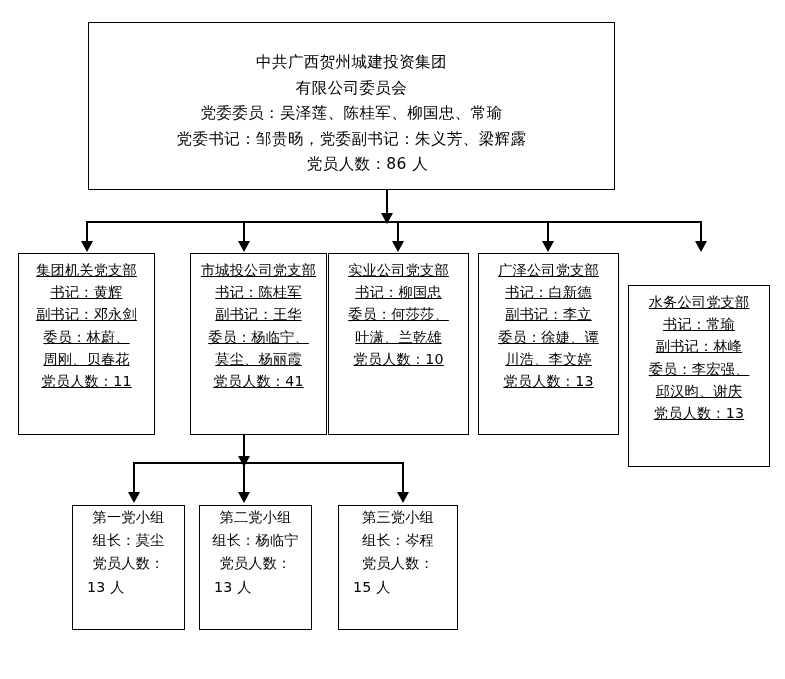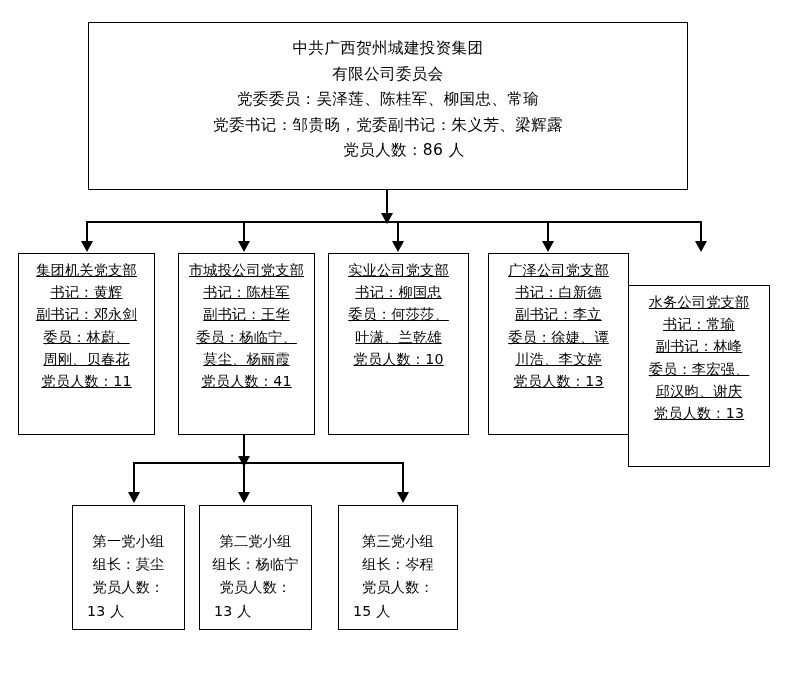--- a/index.html
+++ b/index.html
@@ -34,24 +34,24 @@
   .node .line {
     display: block;
     white-space: nowrap;
     line-height: 1.0;
   }
 
   
   #root-node {
     left: 88px;
     top: 22px;
-    width: 600px;
+    width: 527px;
     height: 168px;
     justify-content: flex-start;
-    padding-top: 18px;
+    padding-top: 32px;
   }
   #root-node .line {
     font-size: 15.5px;
     margin-bottom: 10px;
     letter-spacing: 0.4px;
   }
   #root-node .line:last-child { margin-bottom: 0; margin-left: 32px; }
 
   
   .branch {
@@ -63,32 +63,32 @@
     text-decoration: underline;
   }
   .branch .line {
     font-size: 14.2px;
     margin-bottom: 8px;
     letter-spacing: 0.2px;
   }
   .branch .line:last-child { margin-bottom: 0; }
 
   #branch-0 { left: 18px;  }
-  #branch-1 { left: 178px; }
+  #branch-1 { left: 190px; }
   #branch-2 { left: 328px; width: 141px; }
-  #branch-3 { left: 488px; width: 141px; }
+  #branch-3 { left: 478px; width: 141px; }
   #branch-4 { left: 628px; width: 142px; margin-top: 32px; }
 
   
   .group {
     top: 505px;
     width: 113px;
     height: 125px;
     justify-content: flex-start;
-    padding-top: 28px;
+    padding-top: 4px;
   }
   .group .line {
     font-size: 14.2px;
     margin-bottom: 9px;
     letter-spacing: 0.2px;
   }
   .group .line:last-child { margin-bottom: 0; }
   .group .line.left-align {
     align-self: flex-start;
     padding-left: 14px;

